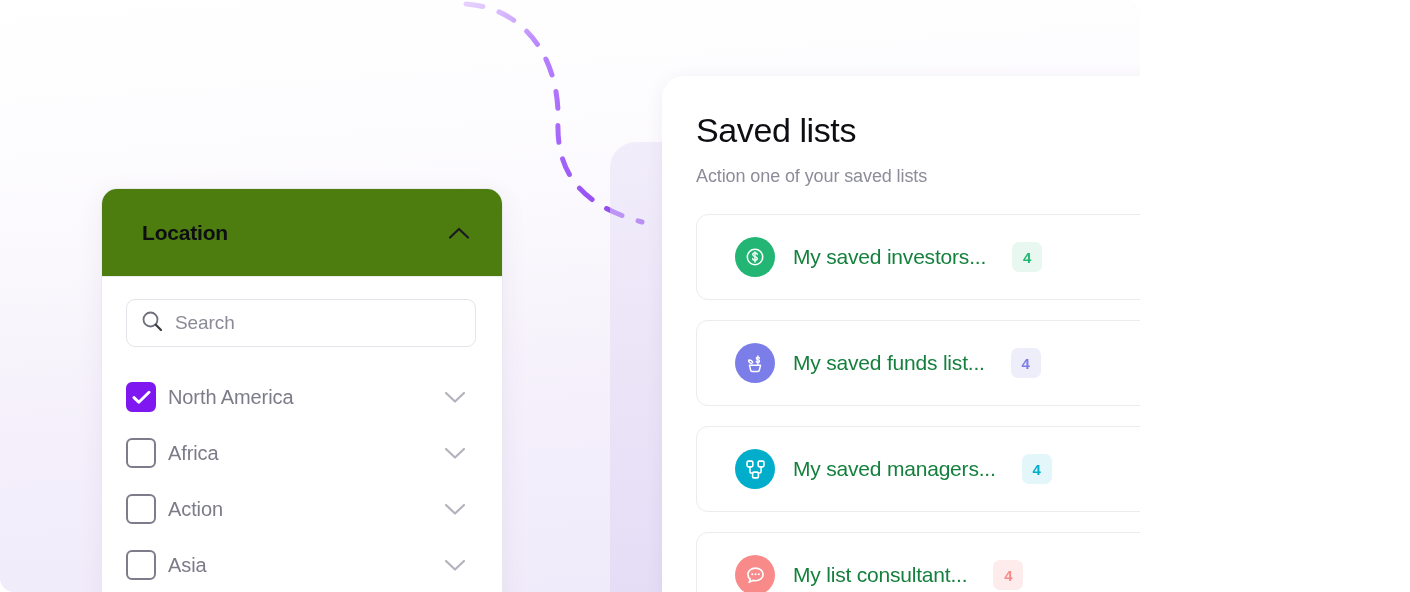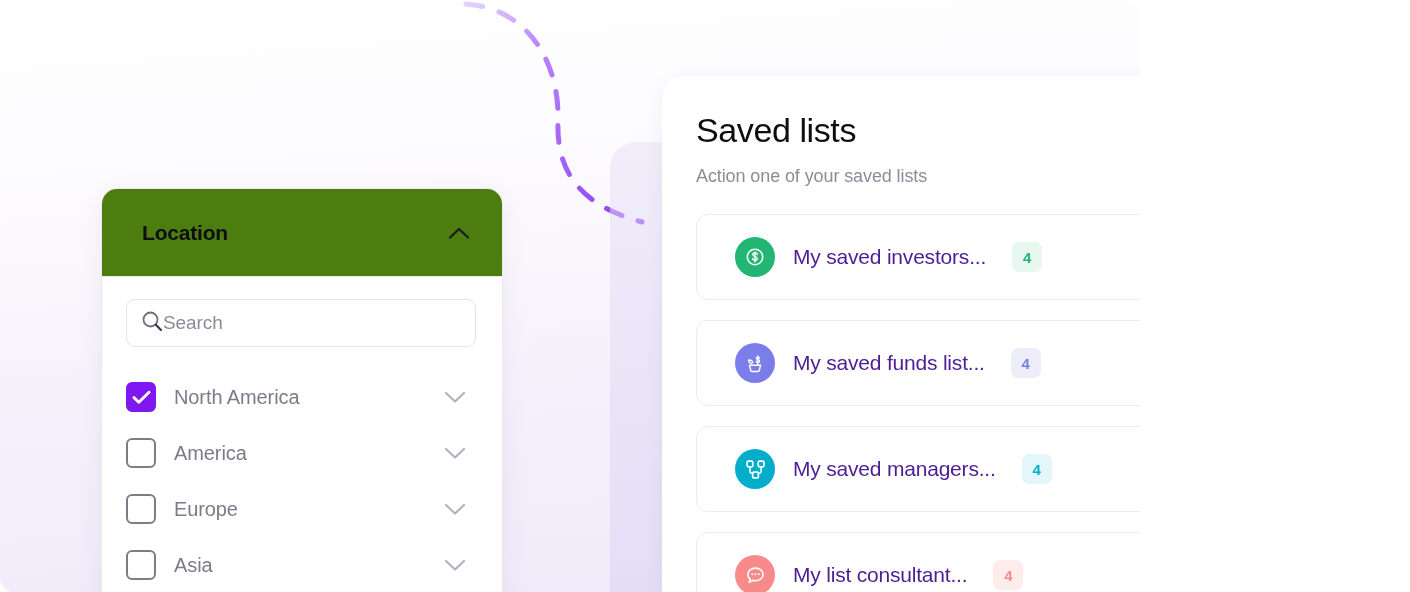--- a/index.html
+++ b/index.html
@@ -109,21 +109,21 @@
     display: flex;
     align-items: center;
     justify-content: center;
   }
   .list-icon svg { display: block; }
 
   .list-label {
     margin-left: 18px;
     font-size: 21px;
     line-height: 26px;
-    color: #4c1d95;
+    color: #15803d;
     letter-spacing: -0.2px;
     white-space: nowrap;
     overflow: hidden;
     max-width: 230px;
   }
 
   .list-count {
     margin-left: 26px;
     width: 30px;
     height: 30px;
@@ -196,20 +196,21 @@
     align-items: center;
     padding: 0 14px;
   }
   #search-input {
     border: none;
     outline: none;
     background: transparent;
     font-family: "Liberation Sans", sans-serif;
     font-size: 19px;
     color: #1c1c22;
+    margin-left: 12px;
     width: 300px;
     letter-spacing: -0.1px;
   }
   #search-input::placeholder { color: #8b8b98; }
 
   #region-list { margin-top: 22px; }
 
   .region-row {
     display: flex;
     align-items: center;
@@ -227,21 +228,21 @@
     display: flex;
     align-items: center;
     justify-content: center;
   }
   .checkbox.checked {
     background: #7f18f0;
     border-color: #7f18f0;
   }
 
   .region-label {
-    margin-left: 18px;
+    margin-left: 12px;
     font-size: 20px;
     color: #7b7b89;
     letter-spacing: -0.1px;
     flex: 1 1 auto;
   }
 
   
   #region-fade {
     position: absolute;
     left: 0; right: 0; bottom: 0;
@@ -382,30 +383,30 @@
             </div>
             <div class="region-label">North America</div>
             <div class="chevron-btn">
               <svg width="22" height="14" viewBox="0 0 22 14" fill="none">
                 <path d="M2 3 L11 11.5 L20 3" stroke="#b3b3bf" stroke-width="2.2" stroke-linecap="round" stroke-linejoin="round"></path>
               </svg>
             </div>
           </div>
           <div class="region-row">
             <div class="checkbox"></div>
-            <div class="region-label">America</div>
+            <div class="region-label">Africa</div>
             <div class="chevron-btn">
               <svg width="22" height="14" viewBox="0 0 22 14" fill="none">
                 <path d="M2 3 L11 11.5 L20 3" stroke="#b3b3bf" stroke-width="2.2" stroke-linecap="round" stroke-linejoin="round"></path>
               </svg>
             </div>
           </div>
           <div class="region-row">
             <div class="checkbox"></div>
-            <div class="region-label">Europe</div>
+            <div class="region-label">Action</div>
             <div class="chevron-btn">
               <svg width="22" height="14" viewBox="0 0 22 14" fill="none">
                 <path d="M2 3 L11 11.5 L20 3" stroke="#b3b3bf" stroke-width="2.2" stroke-linecap="round" stroke-linejoin="round"></path>
               </svg>
             </div>
           </div>
           <div class="region-row">
             <div class="checkbox"></div>
             <div class="region-label">Asia</div>
             <div class="chevron-btn">

